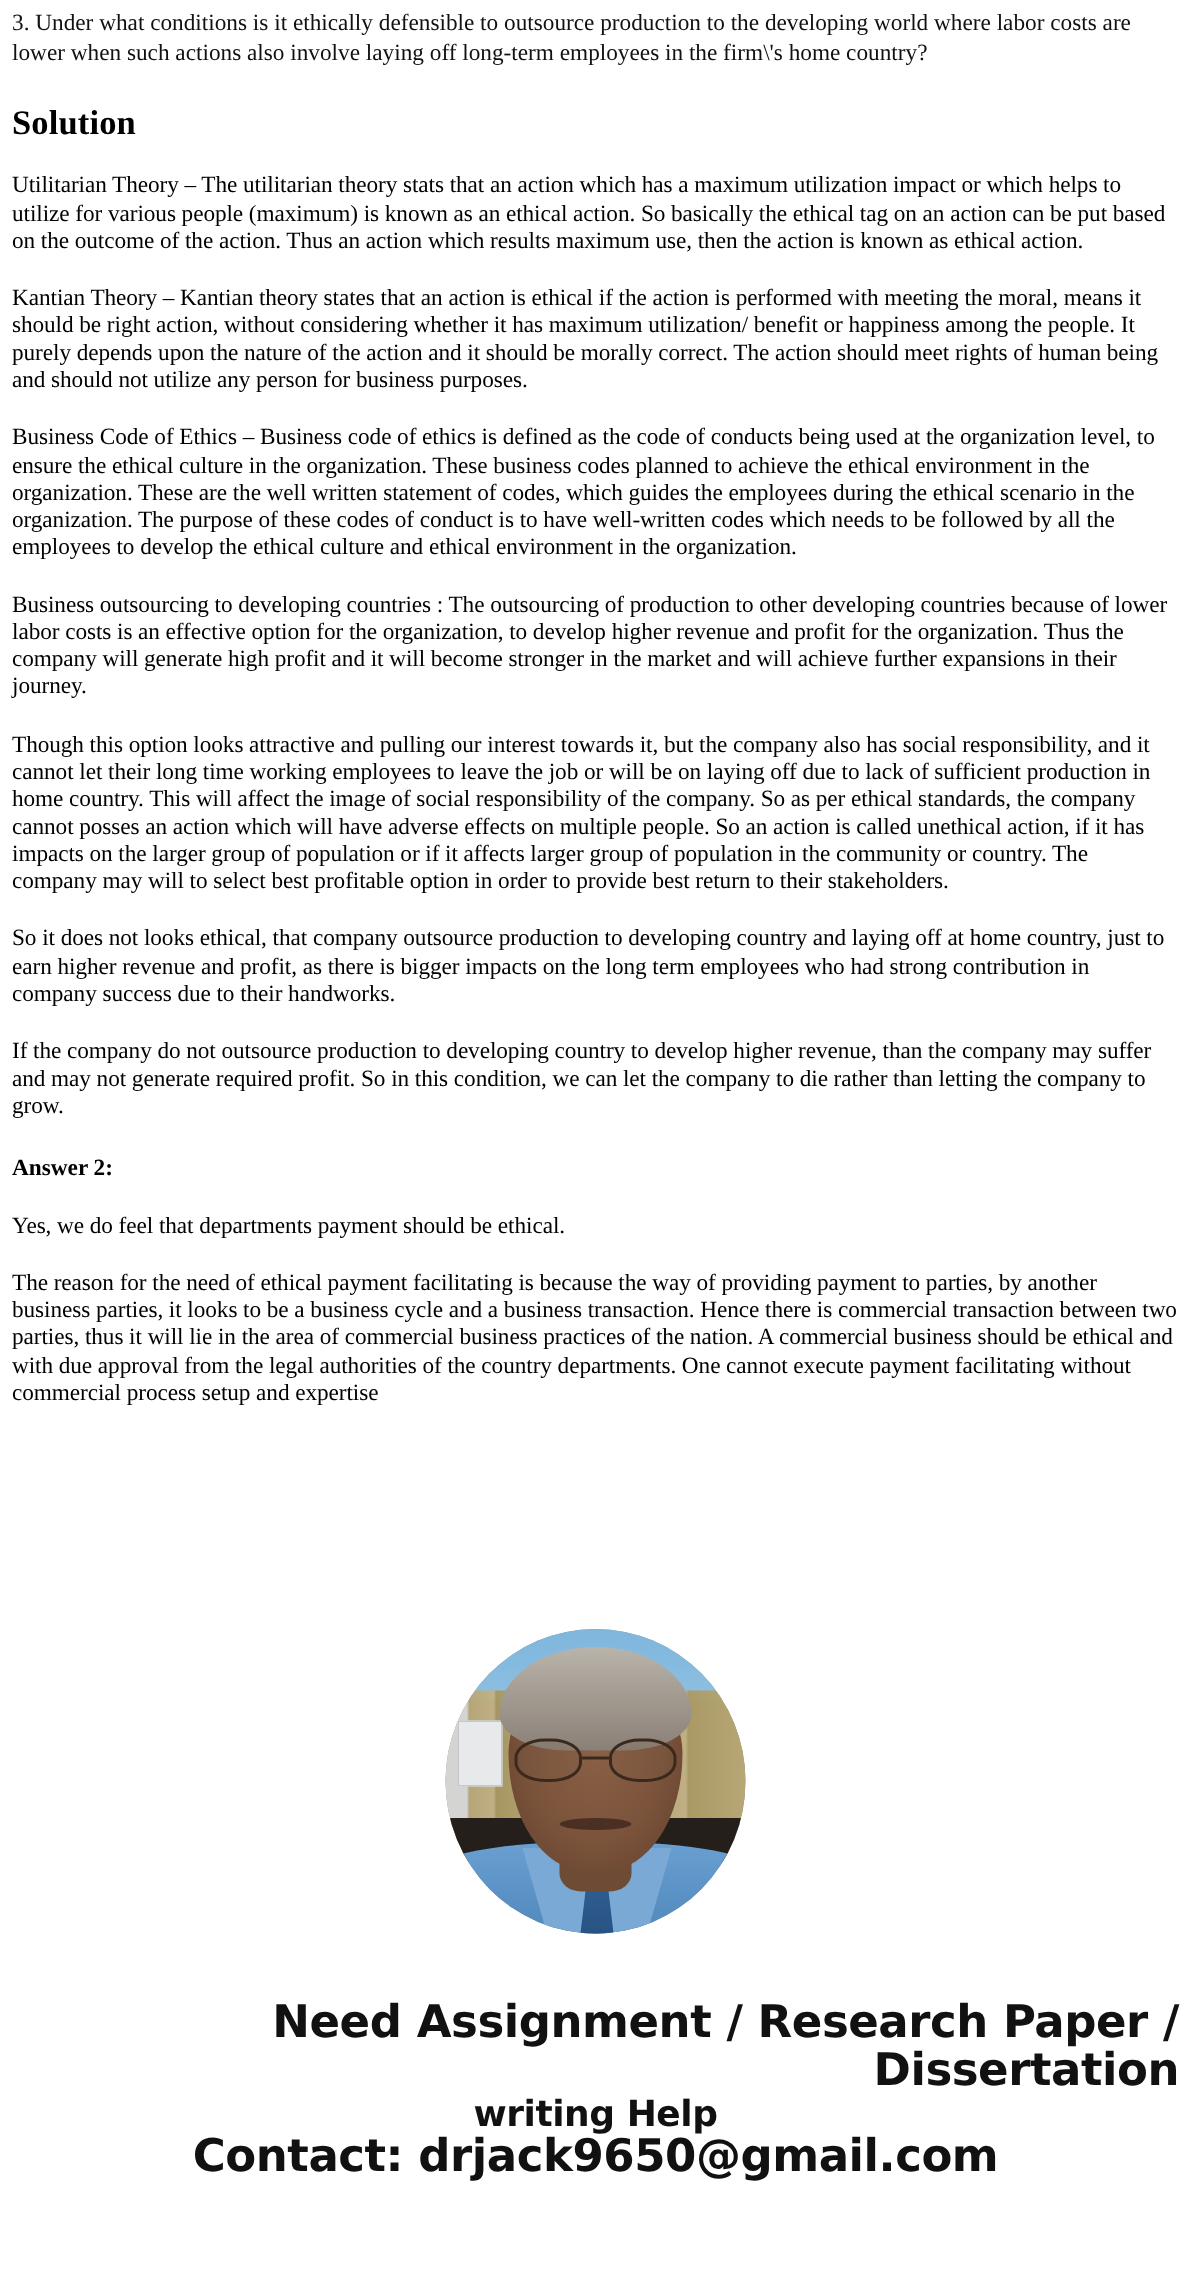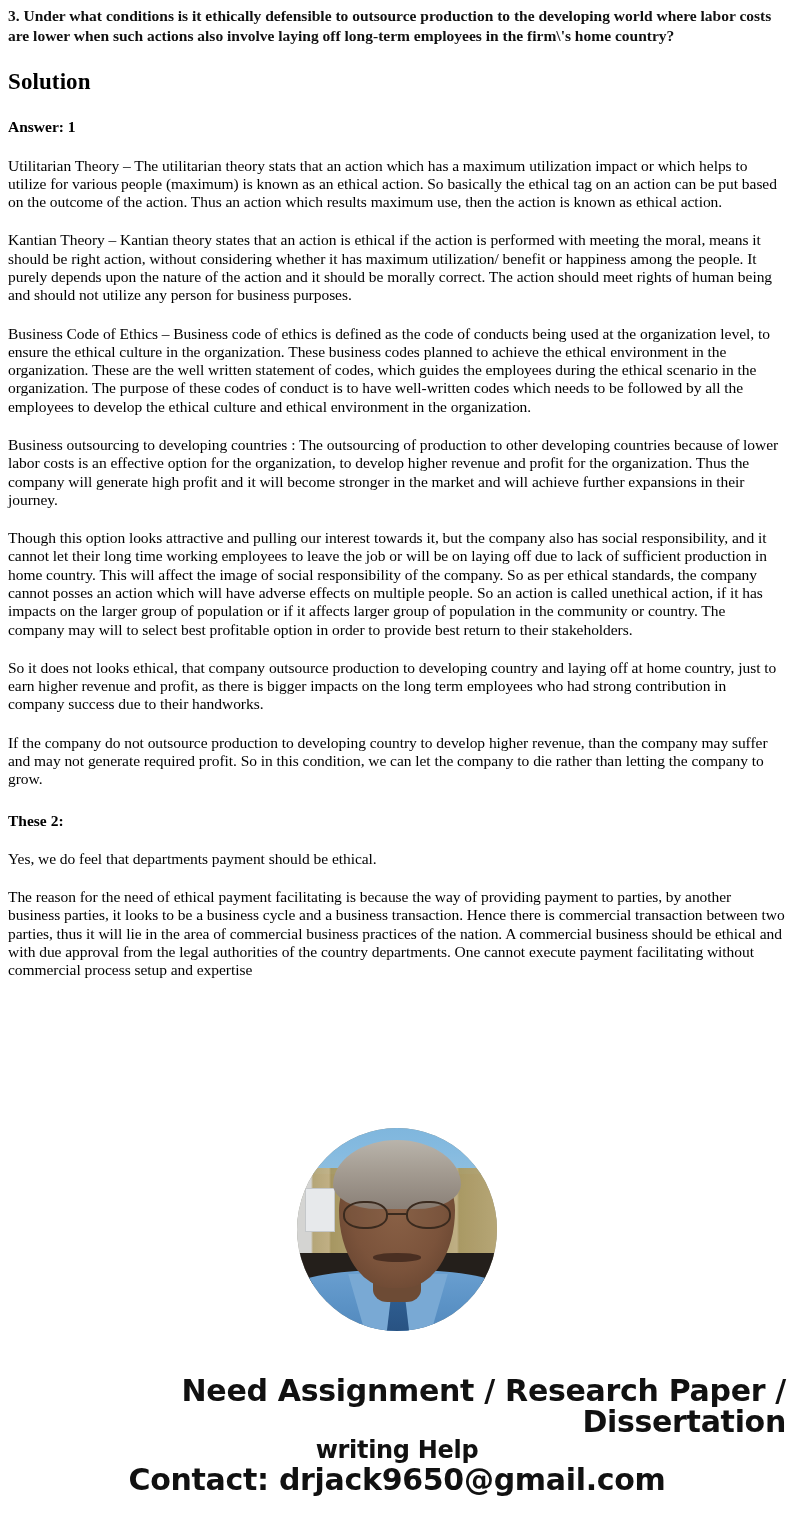--- a/index.html
+++ b/index.html
@@ -25,21 +25,21 @@
   }
 
   .content {
     padding: 6px 9px 0 8px;
   }
 
   
   .question {
     font-size: 15.5px;
     line-height: 1.28;
-    font-weight: 700;
+    font-weight: 400;
     margin: 0 0 0 0;
     text-align: left;
     color: #111;
   }
 
   .solution-heading {
     font-size: 23px;
     font-weight: 700;
     margin: 22px 0 0 0;
     line-height: 1.2;
@@ -259,37 +259,36 @@
 <body>
 
 <div class="page">
 
   <div class="content">
 
     <p class="question">3. Under what conditions is it ethically defensible to outsource production to the developing world where labor costs are lower when such actions also involve laying off long-term employees in the firm\'s home country?</p>
 
     <h2 class="solution-heading">Solution</h2>
 
-    <p class="answer-label">Answer: 1</p>
 
     <p class="body-para">Utilitarian Theory – The utilitarian theory stats that an action which has a maximum utilization impact or which helps to utilize for various people (maximum) is known as an ethical action. So basically the ethical tag on an action can be put based on the outcome of the action. Thus an action which results maximum use, then the action is known as ethical action.</p>
 
     <p class="body-para">Kantian Theory – Kantian theory states that an action is ethical if the action is performed with meeting the moral, means it should be right action, without considering whether it has maximum utilization/ benefit or happiness among the people. It purely depends upon the nature of the action and it should be morally correct. The action should meet rights of human being and should not utilize any person for business purposes.</p>
 
     <p class="body-para">Business Code of Ethics – Business code of ethics is defined as the code of conducts being used at the organization level, to ensure the ethical culture in the organization. These business codes planned to achieve the ethical environment in the organization. These are the well written statement of codes, which guides the employees during the ethical scenario in the organization. The purpose of these codes of conduct is to have well-written codes which needs to be followed by all the employees to develop the ethical culture and ethical environment in the organization.</p>
 
     <p class="body-para">Business outsourcing to developing countries : The outsourcing of production to other developing countries because of lower labor costs is an effective option for the organization, to develop higher revenue and profit for the organization. Thus the company will generate high profit and it will become stronger in the market and will achieve further expansions in their journey.</p>
 
     <p class="body-para">Though this option looks attractive and pulling our interest towards it, but the company also has social responsibility, and it cannot let their long time working employees to leave the job or will be on laying off due to lack of sufficient production in home country. This will affect the image of social responsibility of the company. So as per ethical standards, the company cannot posses an action which will have adverse effects on multiple people. So an action is called unethical action, if it has impacts on the larger group of population or if it affects larger group of population in the community or country. The company may will to select best profitable option in order to provide best return to their stakeholders.</p>
 
     <p class="body-para">So it does not looks ethical, that company outsource production to developing country and laying off at home country, just to earn higher revenue and profit, as there is bigger impacts on the long term employees who had strong contribution in company success due to their handworks.</p>
 
     <p class="body-para">If the company do not outsource production to developing country to develop higher revenue, than the company may suffer and may not generate required profit. So in this condition, we can let the company to die rather than letting the company to grow.</p>
 
-    <p class="answer2-label">These 2:</p>
+    <p class="answer2-label">Answer 2:</p>
 
     <p class="body-para">Yes, we do feel that departments payment should be ethical.</p>
 
     <p class="body-para">The reason for the need of ethical payment facilitating is because the way of providing payment to parties, by another business parties, it looks to be a business cycle and a business transaction. Hence there is commercial transaction between two parties, thus it will lie in the area of commercial business practices of the nation. A commercial business should be ethical and with due approval from the legal authorities of the country departments. One cannot execute payment facilitating without commercial process setup and expertise</p>
 
   </div>
 
   <div class="photo-block">
     <div class="avatar">
       <div class="sky"></div>

